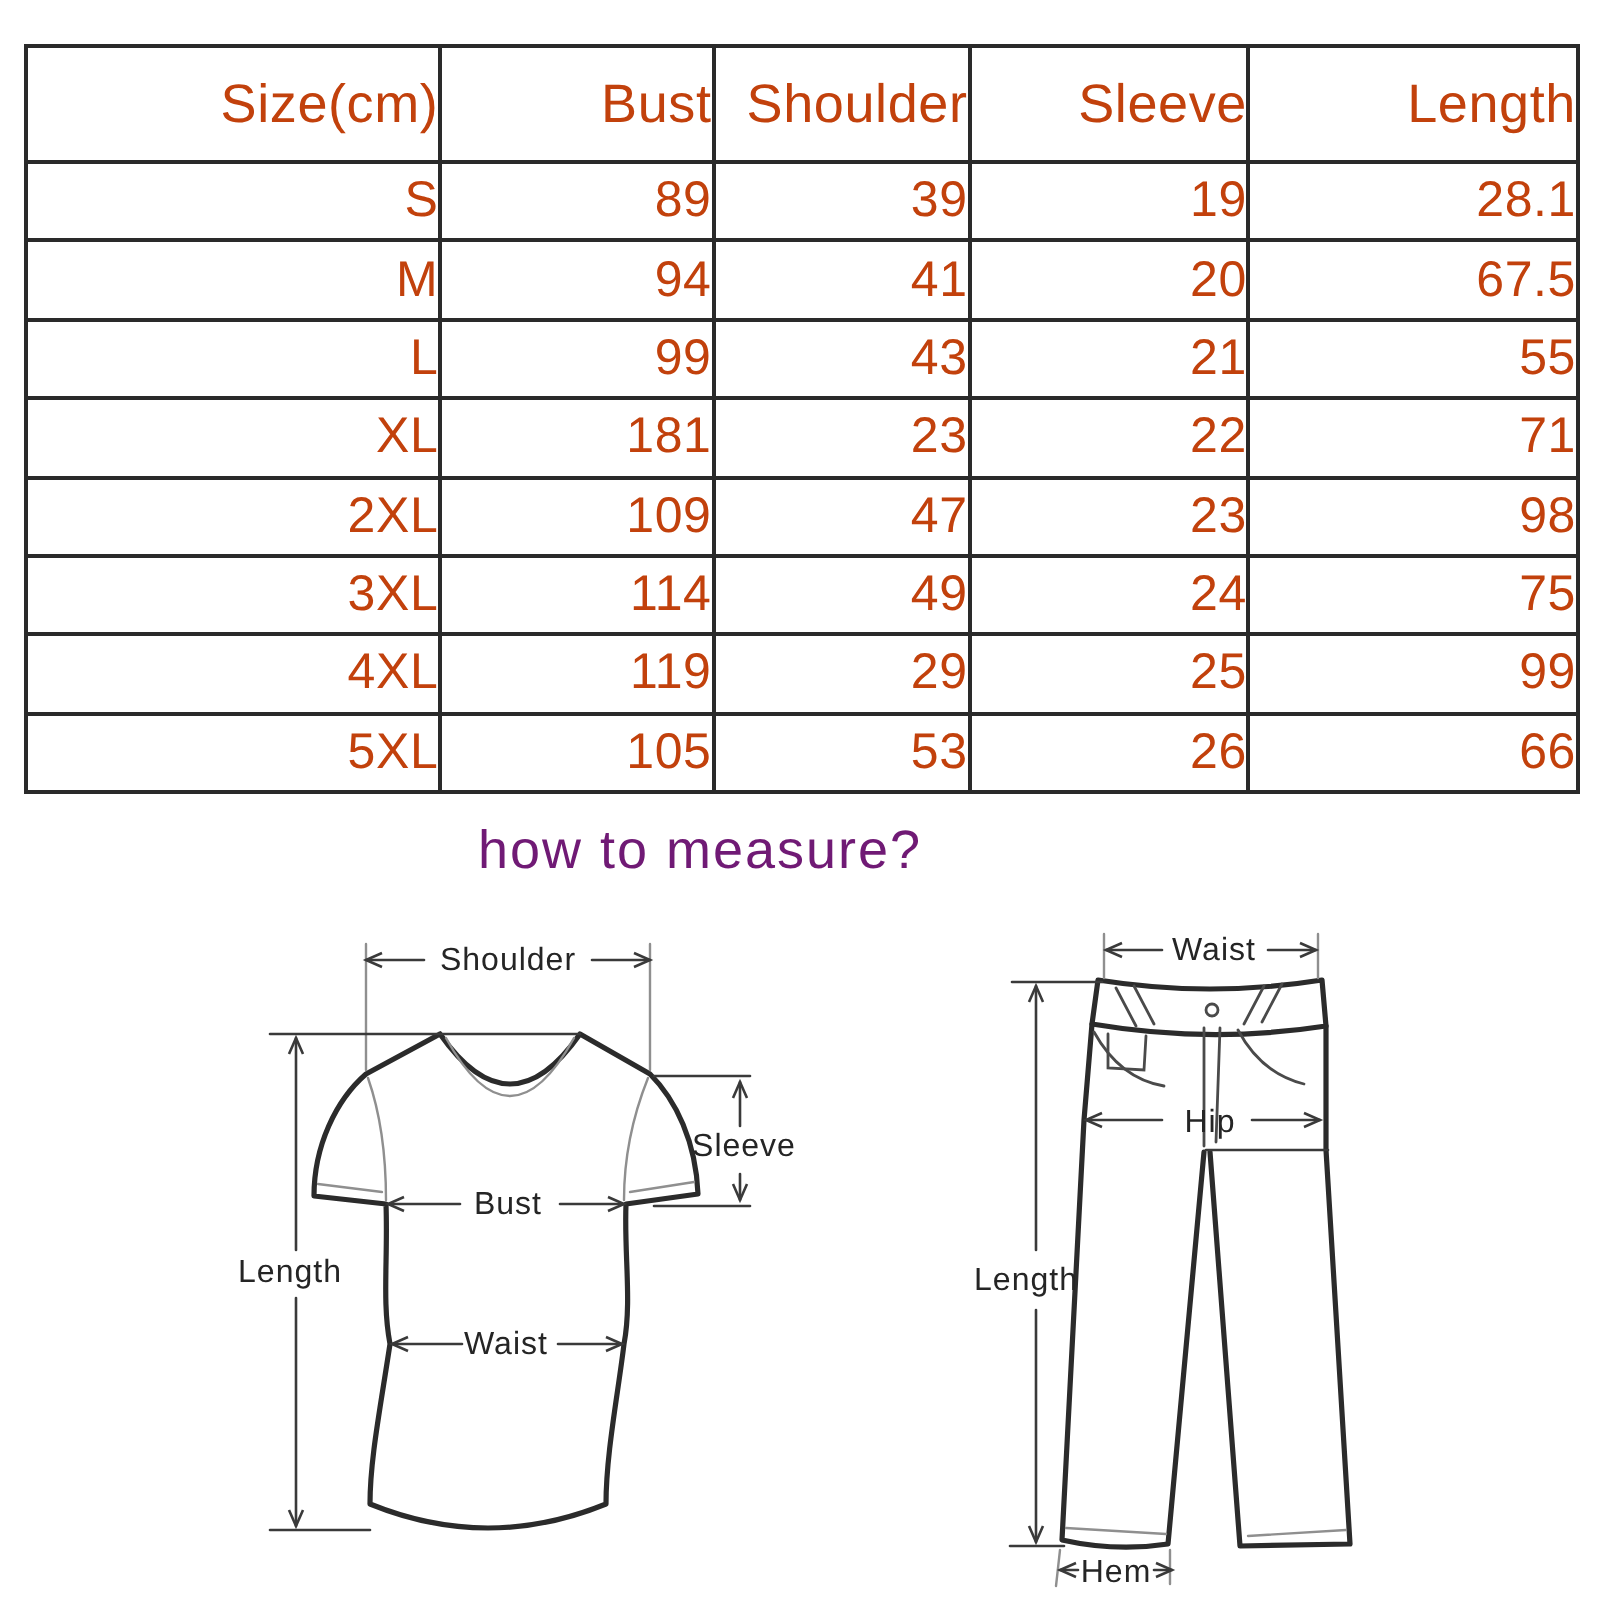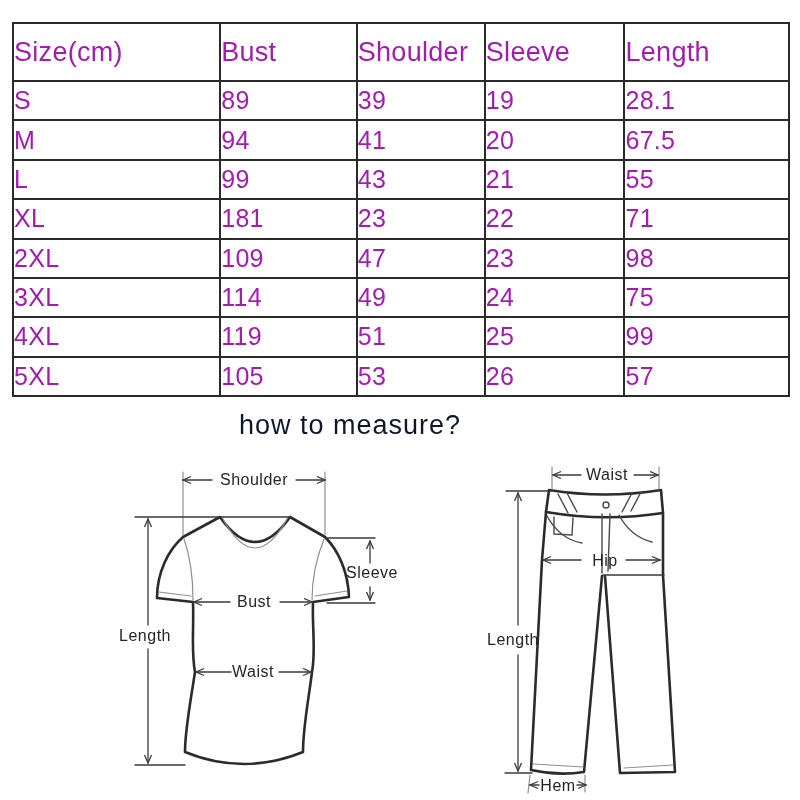--- a/index.html
+++ b/index.html
@@ -5,30 +5,30 @@
   html,body { margin:0; padding:0; background:#fff; }
   .canvas {
     position:relative; width:800px; height:800px; background:#ffffff;
     font-family:"Liberation Sans", sans-serif; overflow:hidden;
   }
   table.size-table {
     position:absolute; left:12px; top:22px; width:778px; height:375px;
     border-collapse:collapse; table-layout:fixed; background:#fff;
   }
   table.size-table th, table.size-table td {
-    border:2px solid #2a2a2a; text-align:left; vertical-align:middle;
-    padding:0; font-weight:400; color:#a21caf; letter-spacing:0.3px;
+    border:2px solid #2a2a2a; text-align:right; vertical-align:middle;
+    padding:0; font-weight:400; color:#c2410c; letter-spacing:0.3px;
   }
   table.size-table thead tr { height:58px; }
   table.size-table tbody tr { height:39px; }
   table.size-table thead th { font-size:27px; }
   table.size-table tbody td { font-size:25px; }
   .measure-title {
     position:absolute; left:0; top:410px; width:700px; text-align:center;
-    font-size:27px; color:#0f172a; letter-spacing:1px;
+    font-size:27px; color:#701a75; letter-spacing:1px;
   }
   svg.diagram { position:absolute; overflow:visible; }
   svg.diagram text {
     font-family:"Liberation Sans", sans-serif; font-size:16px;
     fill:#252525; letter-spacing:0.5px; text-anchor:middle;
   }
   .bold-line { fill:none; stroke:#2b2b2b; stroke-width:2.6; stroke-linejoin:round; stroke-linecap:round; }
   .thin-line { fill:none; stroke:#8f8f8f; stroke-width:1.2; stroke-linecap:round; }
   .detail-line { fill:none; stroke:#4a4a4a; stroke-width:1.4; stroke-linecap:round; }
   .meas-line { fill:none; stroke:#3a3a3a; stroke-width:1.3; stroke-linecap:round; }
@@ -94,30 +94,30 @@
       <tr>
         <td>3XL</td>
         <td>114</td>
         <td>49</td>
         <td>24</td>
         <td>75</td>
       </tr>
       <tr>
         <td>4XL</td>
         <td>119</td>
-        <td>51</td>
+        <td>29</td>
         <td>25</td>
         <td>99</td>
       </tr>
       <tr>
         <td>5XL</td>
         <td>105</td>
         <td>53</td>
         <td>26</td>
-        <td>57</td>
+        <td>66</td>
       </tr>
     </tbody>
   </table>
 
   <div class="measure-title">how to measure?</div>
 
   <svg class="diagram" style="left:95px; top:455px;" width="335" height="345" viewBox="0 0 335 345">
     <defs>
       <marker id="arrShirt" markerUnits="userSpaceOnUse" markerWidth="11" markerHeight="11" refX="9" refY="4.5" orient="auto-start-reverse">
         <path d="M1,1 L9,4.5 L1,8" fill="none" stroke="#3a3a3a" stroke-width="1.3"></path>

